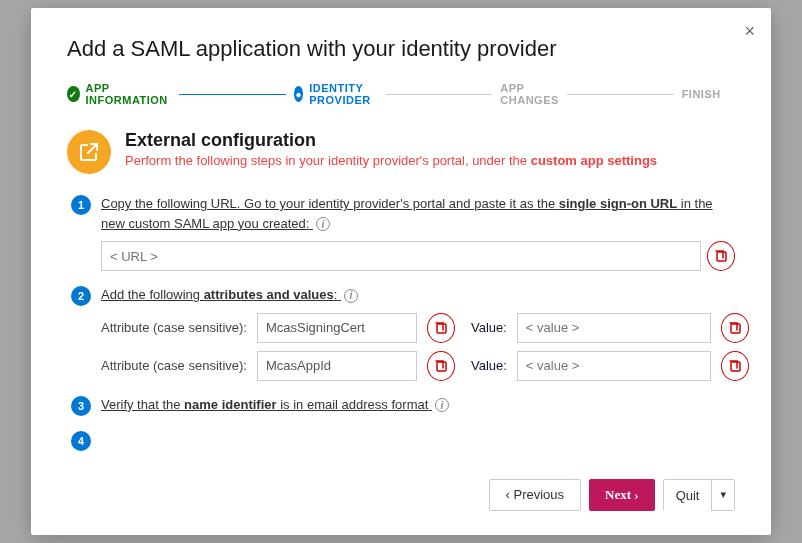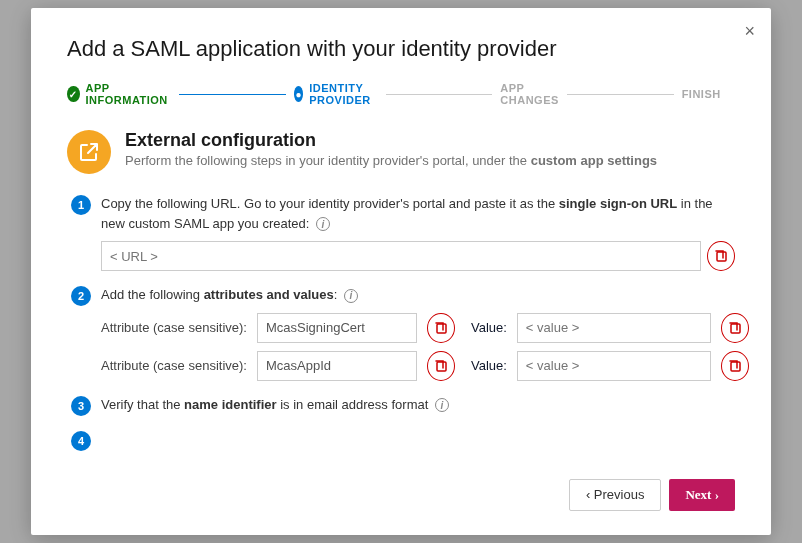--- a/index.html
+++ b/index.html
@@ -97,21 +97,21 @@
       font-size: 20px;
       color: #fff;
     }
     .section-title {
       font-weight: 700;
       font-size: 18px;
       color: #1a1a1a;
     }
     .section-desc {
       font-size: 13px;
-      color: #737373;
+      color: #ef4444;
       margin-top: 2px;
     }
     .section-desc strong { font-weight: 700; }
     
     .steps-list { margin-left: 4px; }
     .step-row {
       display: flex;
       align-items: flex-start;
       margin-bottom: 14px;
       gap: 10px;
@@ -121,21 +121,21 @@
       border-radius: 50%;
       background: #0078d4;
       color: #fff;
       font-size: 11px;
       font-weight: 700;
       display: flex; align-items: center; justify-content: center;
       flex-shrink: 0;
       margin-top: 1px;
     }
     .step-content { flex: 1; }
-    .step-text { font-size: 13px; color: #333; line-height: 1.5; }
+    .step-text { font-size: 13px; color: #333; line-height: 1.5; text-decoration: underline; }
     .step-text strong { font-weight: 700; }
     
     .input-row {
       display: flex;
       align-items: center;
       gap: 6px;
       margin-top: 8px;
     }
     .text-input {
       flex: 1;
@@ -373,16 +373,20 @@
 
       <div class="step-row">
         <div class="step-num">4</div>
       </div>
 
     </div>
 
     <div class="footer">
       <button class="btn btn-outline">‹ Previous</button>
       <button class="btn btn-primary">Next ›</button>
+      <div class="btn-outline-split" style="border:1px solid #ccc; border-radius:2px; height:32px; display:flex; align-items:stretch;">
+        <button class="btn btn-quit-main" style="border:none; background:#fff; color:#333; font-size:13px; cursor:pointer; padding:0 12px;">Quit</button>
+        <button style="border:none; border-left:1px solid #ccc; background:#fff; color:#333; font-size:11px; cursor:pointer; padding:0 8px;">▾</button>
+      </div>
     </div>
 
   </div>
 </div>
 
 </body></html>

